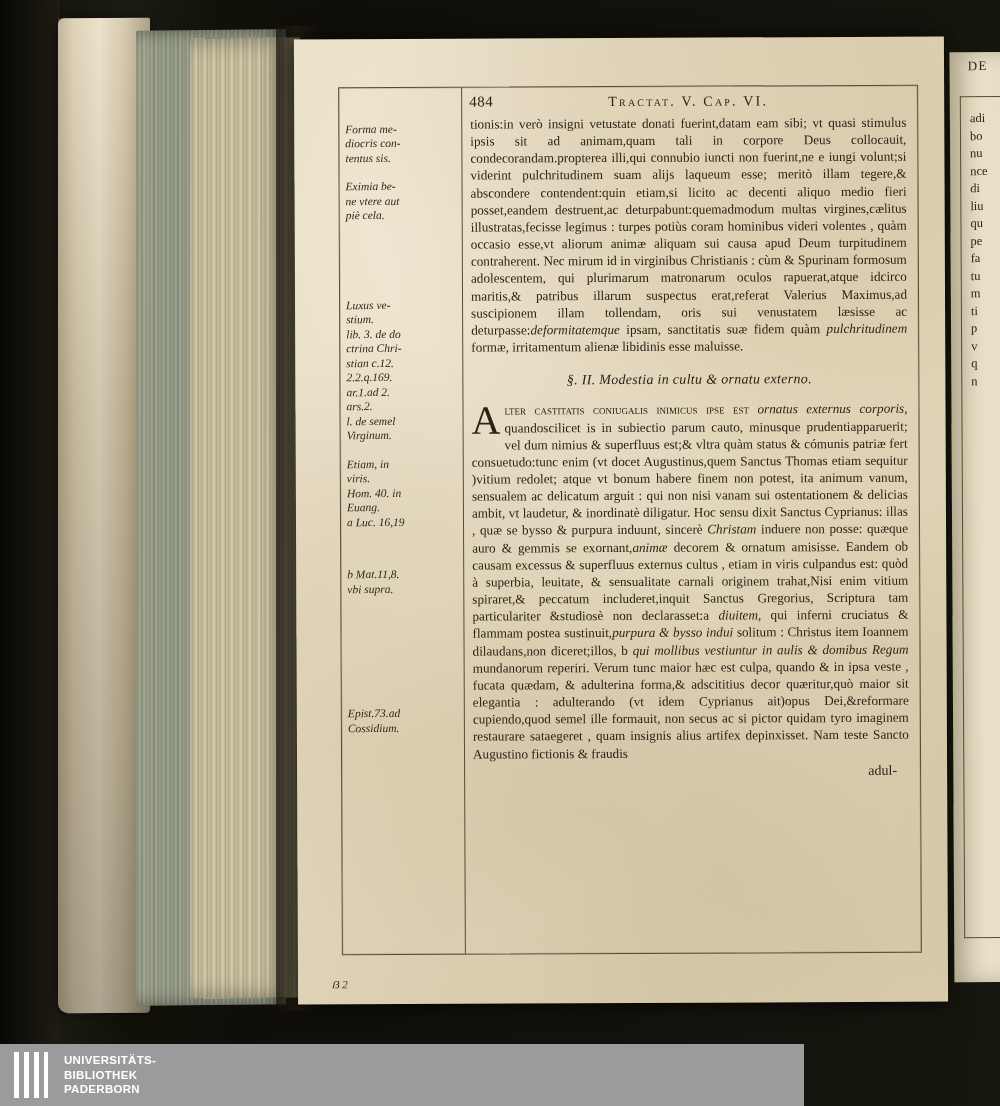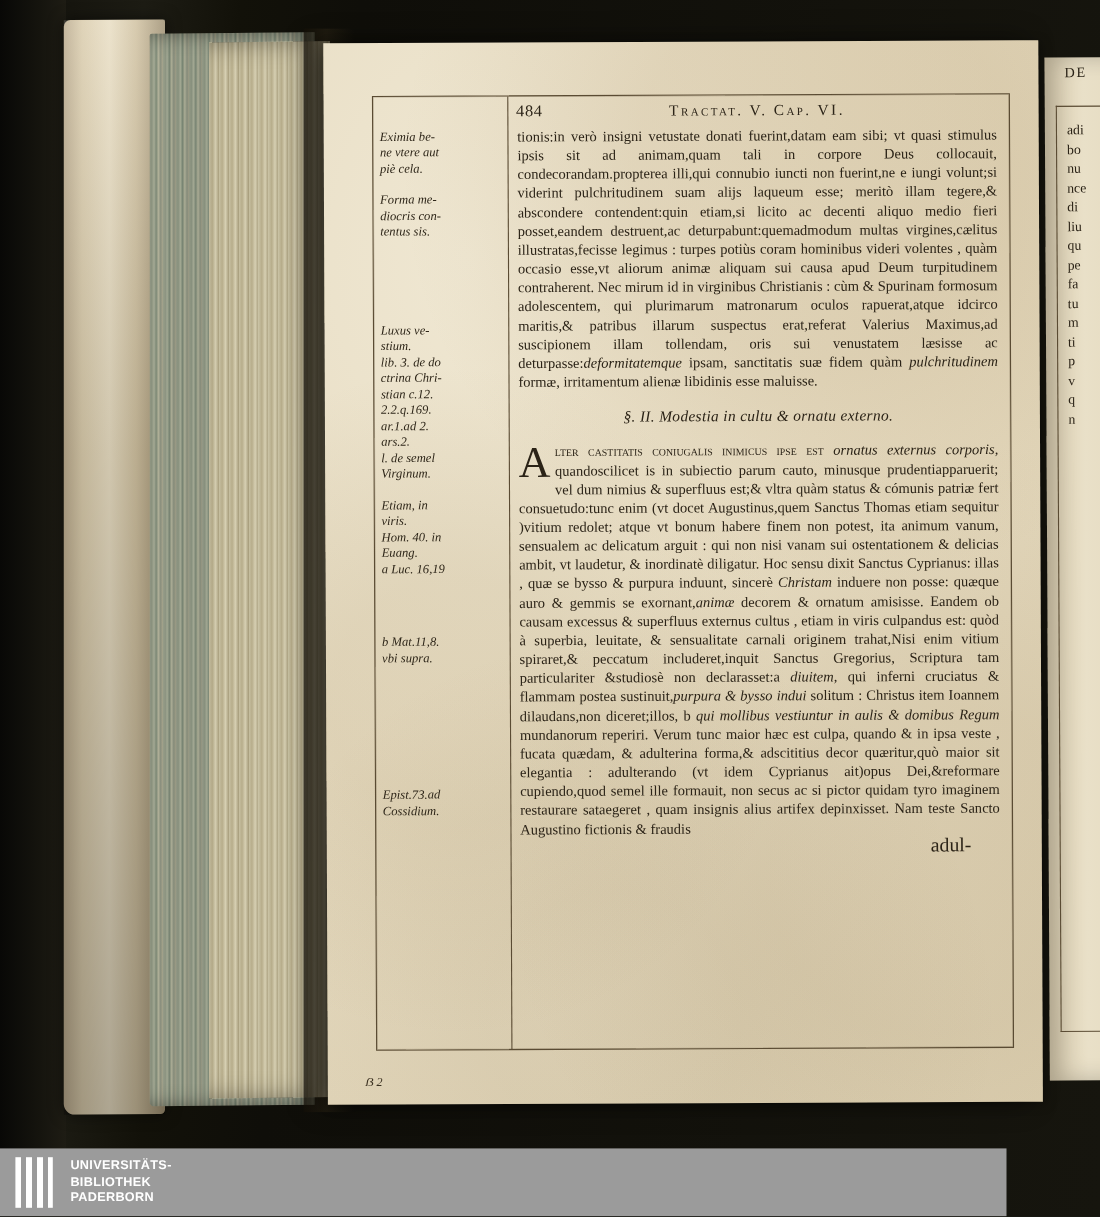--- a/index.html
+++ b/index.html
@@ -189,22 +189,22 @@
     float: left;
     font-size: 40px;
     line-height: 33px;
     padding: 2px 4px 0 0;
     font-family: "Liberation Serif", serif;
     color: #2b2317;
   }
 
   .catchword {
     position: absolute;
-    right: 26px; bottom: -20px;
-    font-size: 18px;
+    right: 12px; bottom: -20px;
+    font-size: 14px;
     color: #2b2317;
     margin-top: 16px;
   }
 
   
   .sig-mark {
     position: absolute;
     left: 34px; bottom: 14px;
     font-size: 11px;
     color: #3a3020;
@@ -241,21 +241,21 @@
     position: absolute;
     left: 18px; top: 6px;
     font-size: 13px; letter-spacing: 1.5px;
     color: #2b2317;
   }
 
   
   .wm-bar {
     position: absolute;
     left: 0; bottom: 0;
-    width: 915px; height: 62px;
+    width: 804px; height: 62px;
     background: #9b9b9b;
   }
   .wm-inner {
     position: absolute;
     left: 0; bottom: 0;
     width: 1000px; height: 62px;
     display: flex;
     align-items: center;
   }
   .wm-logo {
@@ -294,30 +294,30 @@
       <div class="text-frame">
         <div class="col-rule"></div>
 
         <div class="running-head">
           <span class="folio">484</span>
           <span class="head-title sc">Tractat. V. Cap. VI.</span>
         </div>
 
         <div class="margin-col">
 
+          <div class="mnote" style="margin-top:4px">
+            <div>Forma me-</div>
+            <div>diocris con-</div>
+            <div>tentus sis.</div>
+          </div>
+
           <div class="mnote">
             <div>Eximia be-</div>
             <div>ne vtere aut</div>
             <div>piè cela.</div>
-          </div>
-
-          <div class="mnote" style="margin-top:4px">
-            <div>Forma me-</div>
-            <div>diocris con-</div>
-            <div>tentus sis.</div>
           </div>
 
 
           <div class="mnote" style="margin-top:75px">
             <div>Luxus ve-</div>
             <div>stium.</div>
             <div>lib. 3. de do</div>
             <div>ctrina Chri-</div>
             <div>stian c.12.</div>
             <div>2.2.q.169.</div>
@@ -328,21 +328,21 @@
           </div>
 
           <div class="mnote" style="margin-top:7px">
             <div>Etiam, in</div>
             <div>viris.</div>
             <div>Hom. 40. in</div>
             <div>Euang.</div>
             <div>a Luc. 16,19</div>
           </div>
 
-          <div class="mnote" style="margin-top:52px">
+          <div class="mnote" style="margin-top:38px">
             <div>b Mat.11,8.</div>
             <div>vbi supra.</div>
           </div>
 
           <div class="mnote" style="margin-top:110px">
             <div>Epist.73.ad</div>
             <div>Cossidium.</div>
           </div>
 
         </div>

